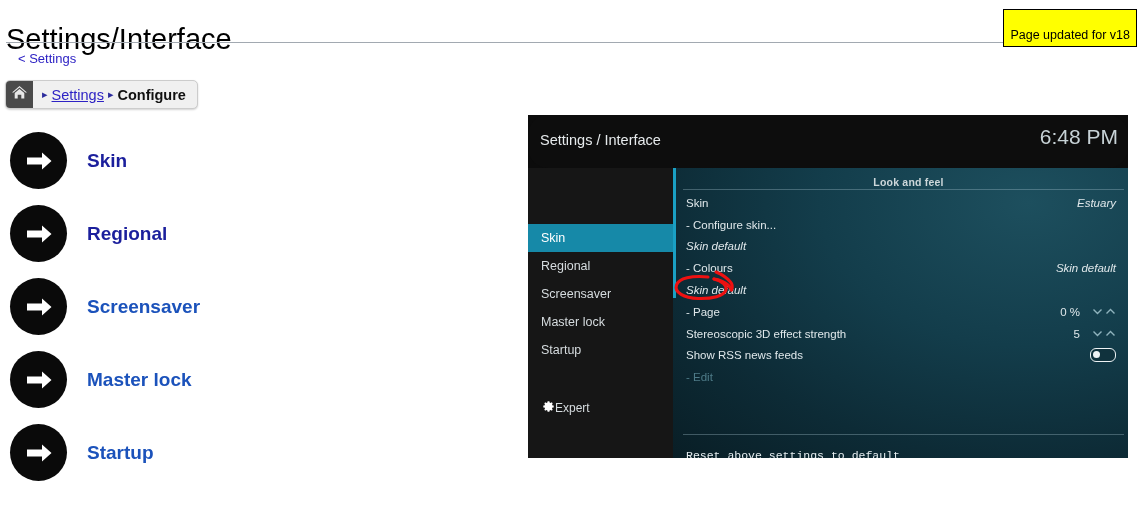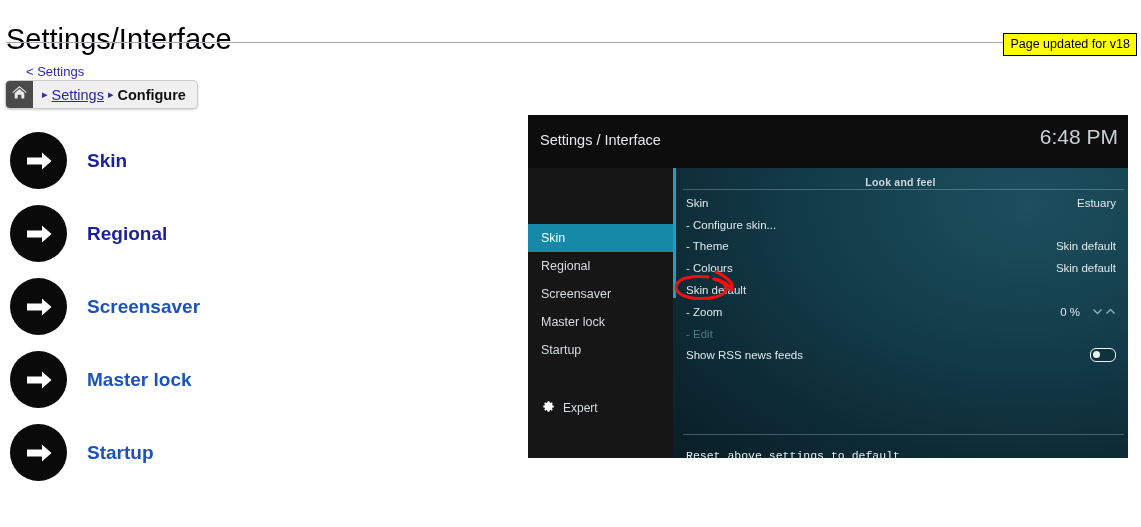--- a/index.html
+++ b/index.html
@@ -37,34 +37,32 @@
   }
   #version-badge {
     position: absolute;
     right: 4px;
     top: 9px;
     background: #ffff00;
     border: 1px solid #000000;
     color: #000000;
     font-size: 12.5px;
     line-height: 14px;
-    padding: 3px 6px 4px 6px;
-    white-space: nowrap;
-    margin-top: 24px;
+    padding: 18px 6px 4px 6px;
+    white-space: nowrap;
   }
 
   #back-link {
     position: absolute;
-    left: 26px;
+    left: 18px;
     top: 51px;
     font-size: 13px;
     color: #2d22c4;
     text-decoration: none;
     white-space: nowrap;
-    margin-top: 13px;
   }
 
   
   #breadcrumb {
     position: absolute;
     left: 5px;
     top: 80px;
     height: 27px;
     display: flex;
     align-items: stretch;
@@ -185,21 +183,20 @@
     background: #1689a8;
     color: #ffffff;
   }
   #kodi-cats { position: absolute; left: 0; top: 56px; width: 145px; }
   #kodi-expert {
     position: absolute;
     left: 14px;
     top: 232px;
     display: flex;
     align-items: center;
-    gap: 8px;
     font-size: 12px;
     color: #d6dcdf;
     white-space: nowrap;
   }
 
   #kodi-content {
     position: absolute;
     left: 145px;
     top: 53px;
     width: 455px;
@@ -210,21 +207,21 @@
   #kodi-accent {
     position: absolute;
     left: 0;
     top: 0;
     width: 3px;
     height: 130px;
     background: #1aa0c4;
   }
   #kodi-group-title {
     position: absolute;
-    left: 0;
+    left: 8px;
     top: 8px;
     width: 455px;
     text-align: center;
     font-size: 10.5px;
     font-weight: bold;
     color: #cdd7da;
     letter-spacing: 0.2px;
   }
   .kodi-hline {
     position: absolute;
@@ -248,20 +245,21 @@
     font-size: 11.5px;
     color: #dfe7ea;
     white-space: nowrap;
   }
   .kodi-row.dim { color: #4e7b88; }
   .kodi-row .row-label { flex: 1 1 auto; }
   .kodi-row .row-value {
     color: #dfe7ea;
     text-align: right;
     font-size: 11.5px;
+    font-style: italic;
   }
   .kodi-row .row-spinner-val {
     color: #dfe7ea;
     font-size: 11.5px;
     min-width: 26px;
     text-align: right;
   }
   .spin-arrows {
     display: inline-flex;
     align-items: center;
@@ -437,54 +435,65 @@
       <div class="kodi-row">
         <span class="row-label">Skin</span>
         <span class="row-value">Estuary</span>
       </div>
 
       <div class="kodi-row">
         <span class="row-label">- Configure skin...</span>
       </div>
 
       <div class="kodi-row">
-        <span class="row-label">- Theme</span>
         <span class="row-value">Skin default</span>
       </div>
 
       <div class="kodi-row">
         <span class="row-label">- Colours</span>
         <span class="row-value">Skin default</span>
       </div>
 
       <div class="kodi-row">
         <span class="row-value">Skin default</span>
       </div>
 
       <div class="kodi-row">
-        <span class="row-label">- Zoom</span>
+        <span class="row-label">- Page</span>
         <span class="row-spinner-val">0 %</span>
         <span class="spin-arrows">
           <svg width="11" height="9" viewBox="0 0 11 9" aria-hidden="true">
             <path d="M1.5 2.5 L5.5 6.5 L9.5 2.5" fill="none" stroke="#8fb3bd" stroke-width="1.4"></path>
           </svg>
           <svg width="11" height="9" viewBox="0 0 11 9" aria-hidden="true">
             <path d="M1.5 6.5 L5.5 2.5 L9.5 6.5" fill="none" stroke="#8fb3bd" stroke-width="1.4"></path>
           </svg>
         </span>
       </div>
 
+      <div class="kodi-row">
+        <span class="row-label">Stereoscopic 3D effect strength</span>
+        <span class="row-spinner-val">5</span>
+        <span class="spin-arrows">
+          <svg width="11" height="9" viewBox="0 0 11 9" aria-hidden="true">
+            <path d="M1.5 2.5 L5.5 6.5 L9.5 2.5" fill="none" stroke="#8fb3bd" stroke-width="1.4"></path>
+          </svg>
+          <svg width="11" height="9" viewBox="0 0 11 9" aria-hidden="true">
+            <path d="M1.5 6.5 L5.5 2.5 L9.5 6.5" fill="none" stroke="#8fb3bd" stroke-width="1.4"></path>
+          </svg>
+        </span>
+      </div>
+
+      <div class="kodi-row">
+        <span class="row-label">Show RSS news feeds</span>
+        <span class="toggle-pill"></span>
+      </div>
 
       <div class="kodi-row dim">
         <span class="row-label">- Edit</span>
-      </div>
-
-      <div class="kodi-row">
-        <span class="row-label">Show RSS news feeds</span>
-        <span class="toggle-pill"></span>
       </div>
 
     </div>
 
     <div class="kodi-hline" style="top:266px;"></div>
     <div id="kodi-reset">
       <span>Reset above settings to default</span>
     </div>
 
   </div>

